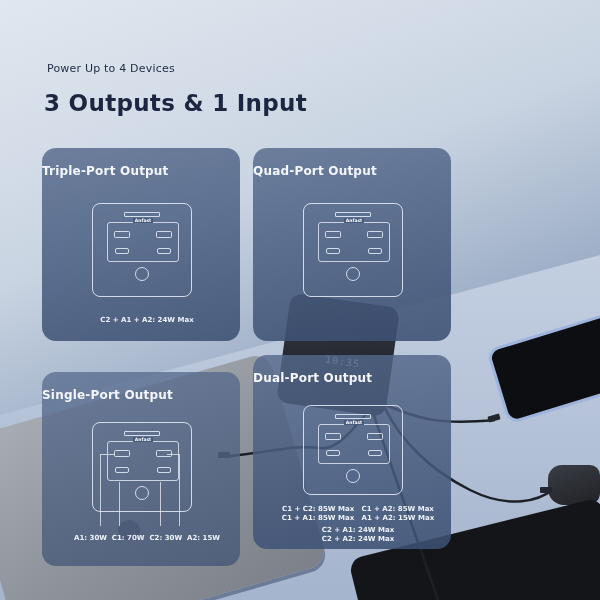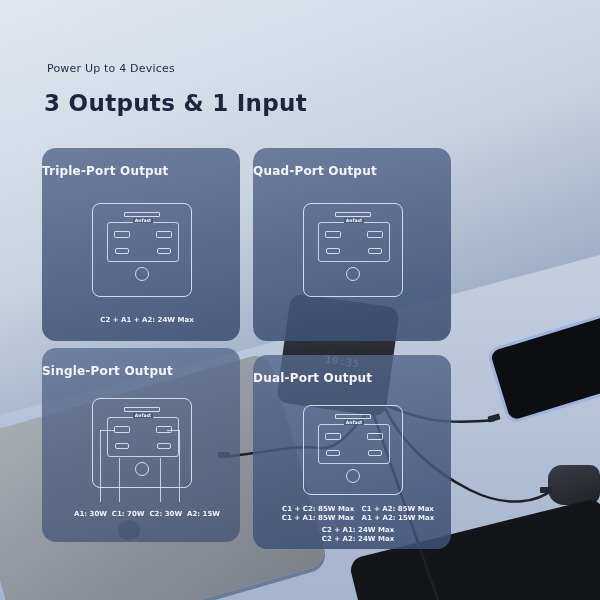--- a/index.html
+++ b/index.html
@@ -161,21 +161,21 @@
       <div class="device-brand"><span>Anfast</span></div>
       <div class="port usba" style="left:6px; top:8px;"></div>
       <div class="port usba" style="left:48px; top:8px;"></div>
       <div class="port usbc" style="left:7px; top:25px;"></div>
       <div class="port usbc" style="left:49px; top:25px;"></div>
     </div>
     <div class="power-btn"></div>
   </div>
 </div>
 
-<div class="card" style="left:42px; top:348px; width:198px; height:194px; background:linear-gradient(170deg, rgba(90,110,144,.78) 0%, rgba(70,88,118,.82) 100%);">
+<div class="card" style="left:42px; top:372px; width:198px; height:194px; background:linear-gradient(170deg, rgba(90,110,144,.78) 0%, rgba(70,88,118,.82) 100%);">
   <div class="card-title">Single-Port Output</div>
   <div class="device-outline" style="left:50px; top:50px; height:88px;">
     <div class="device-slot"></div>
     <div class="device-panel">
       <div class="device-brand"><span>Anfast</span></div>
       <div class="port usba" style="left:6px; top:8px;"></div>
       <div class="port usba" style="left:48px; top:8px;"></div>
       <div class="port usbc" style="left:7px; top:25px;"></div>
       <div class="port usbc" style="left:49px; top:25px;"></div>
     </div>

